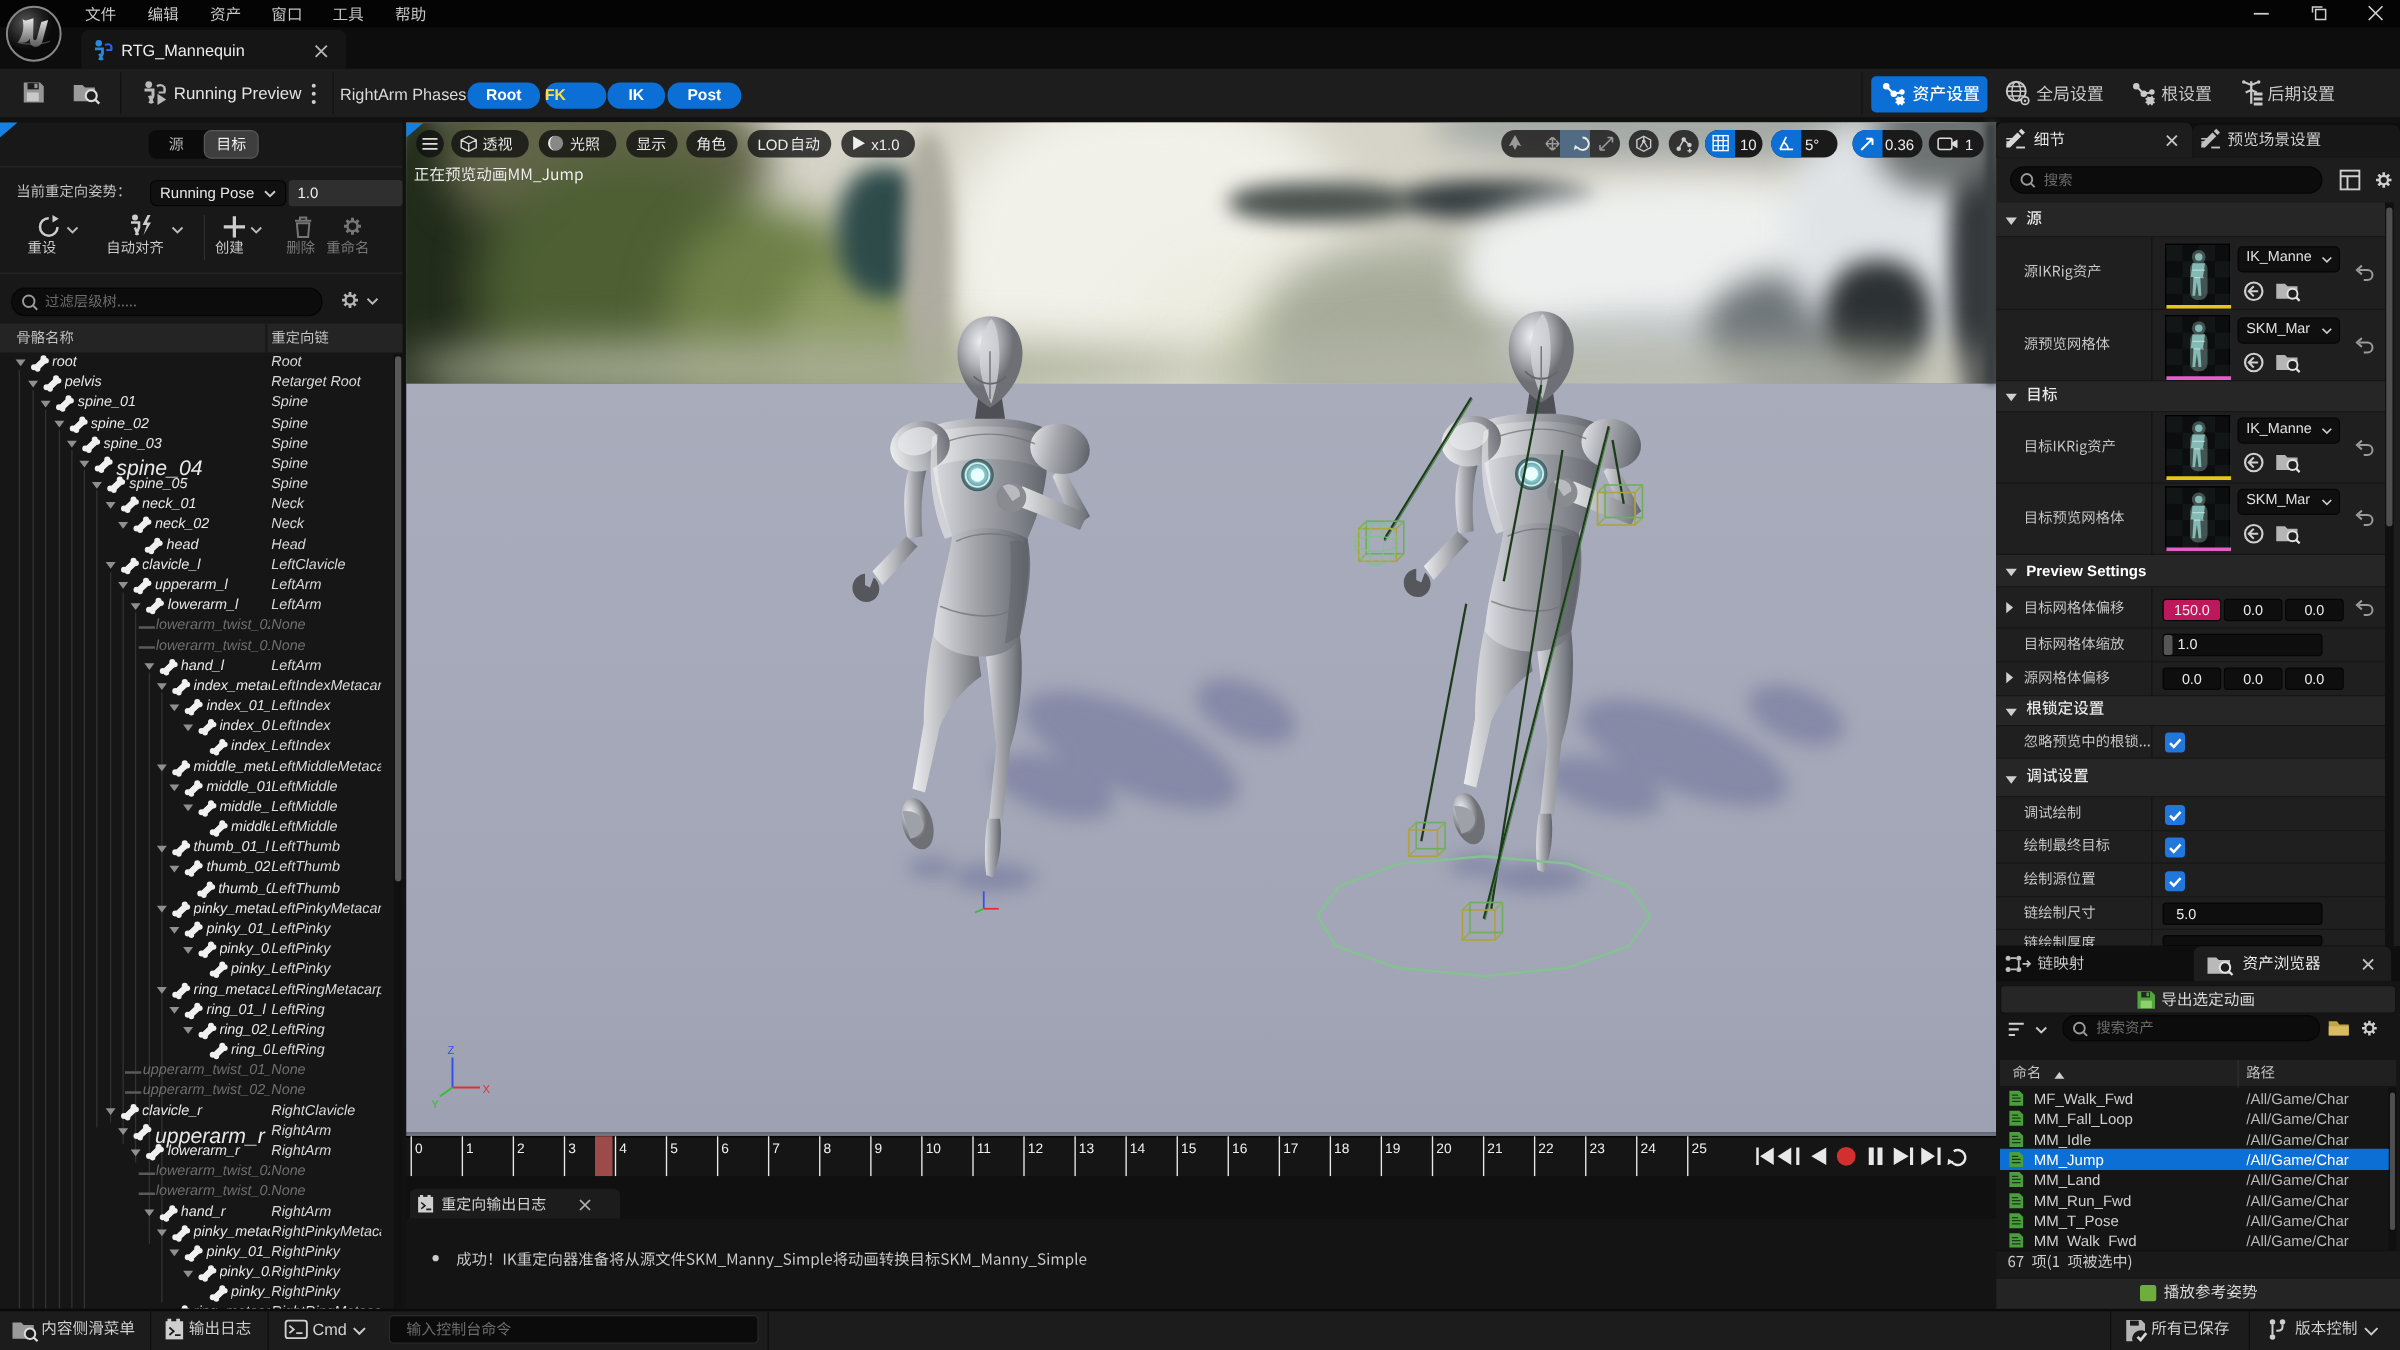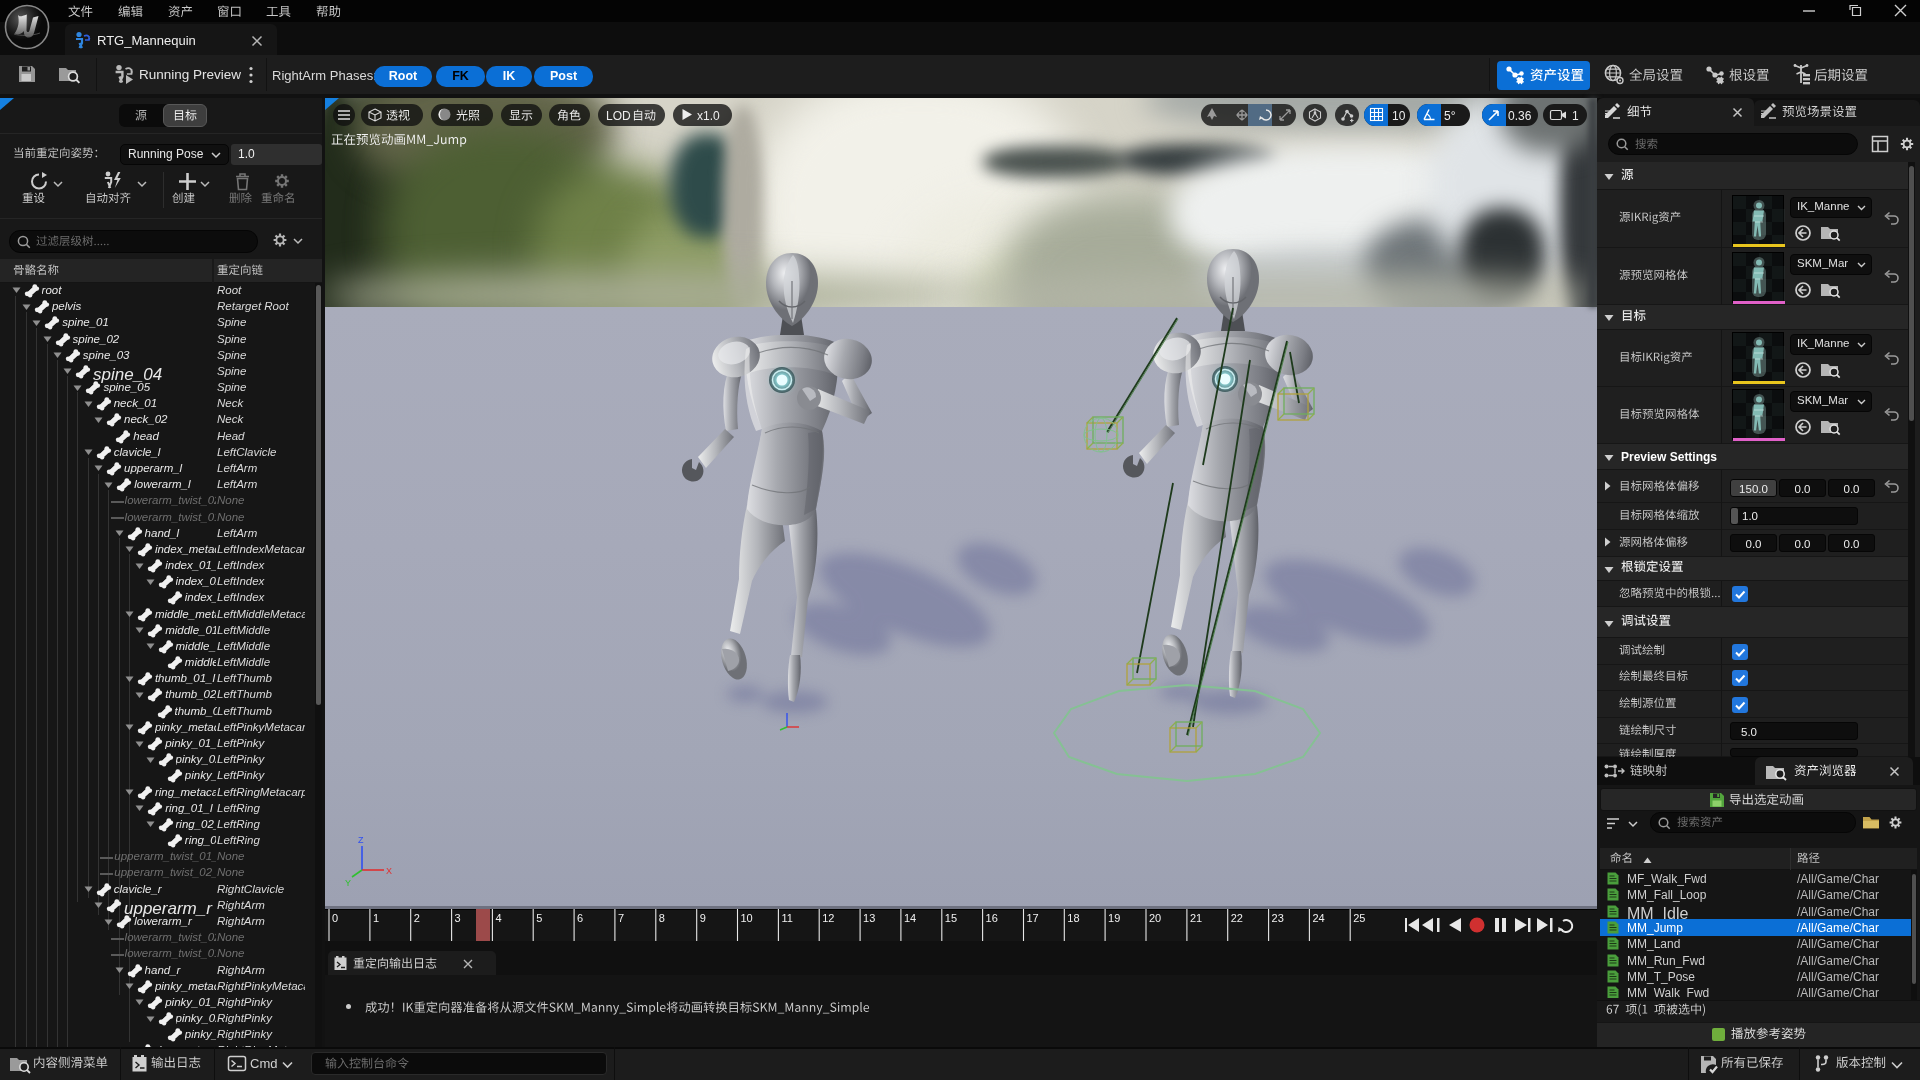--- a/index.html
+++ b/index.html
@@ -104,21 +104,21 @@
     <svg class="ab" style="left:248px;top:66px" width="6" height="18">
       <g fill="#cfcfcf">
         <circle cx="3" cy="2.5" r="1.6"></circle>
         <circle cx="3" cy="9" r="1.6"></circle>
         <circle cx="3" cy="15.5" r="1.6"></circle>
       </g>
     </svg>
     <div style="position:absolute;left:266px;top:58px;width:1px;height:33px;background:#121212"></div>
     <div style="position:absolute;left:272px;top:68px;color:#dadada;font-size:13px">RightArm Phases:</div>
     <div style="position:absolute;left:374px;top:66px;width:58px;height:21px;background:#0b6fd6;border-radius:10px;color:#fff;font-size:12.5px;text-align:center;line-height:21px;font-weight:bold">Root</div>
-    <div style="position:absolute;left:436px;top:66px;width:49px;height:21px;background:#0b6fd6;border-radius:10px;color:#000000;font-size:12.5px;text-align:center;line-height:21px;font-weight:bold">FK</div>
+    <div style="position:absolute;left:436px;top:66px;width:49px;height:21px;background:#0b6fd6;border-radius:10px;color:#fde047;font-size:12.5px;text-align:left;line-height:21px;font-weight:bold">FK</div>
     <div style="position:absolute;left:486px;top:66px;width:46px;height:21px;background:#0b6fd6;border-radius:10px;color:#fff;font-size:12.5px;text-align:center;line-height:21px;font-weight:bold">IK</div>
     <div style="position:absolute;left:534px;top:66px;width:59px;height:21px;background:#0b6fd6;border-radius:10px;color:#fff;font-size:12.5px;text-align:center;line-height:21px;font-weight:bold">Post</div>
     <div style="position:absolute;left:1489px;top:58px;width:1px;height:33px;background:#121212"></div>
     <div style="position:absolute;left:1497px;top:61px;width:93px;height:29px;background:#0b6fd6;border-radius:4px"></div>
     <svg class="ab" style="left:1504px;top:64px" width="22" height="22">
       <g stroke="#fff" stroke-width="1.6" fill="none">
         <path d="M5 5 l6 6 M11 11 l6 -1"></path>
       </g>
       <g fill="#fff">
         <circle cx="5" cy="5" r="2.6"></circle>
@@ -1737,21 +1737,21 @@
       <g transform="translate(0 10.1) scale(0.011500 -0.011500)" fill="#c9c9c9">
         <use href="#gr76ee" x="0"></use>
         <use href="#gr6807" x="1000"></use>
         <use href="#gr7f51" x="2000"></use>
         <use href="#gr683c" x="3000"></use>
         <use href="#gr4f53" x="4000"></use>
         <use href="#gr504f" x="5000"></use>
         <use href="#gr79fb" x="6000"></use>
       </g>
     </svg>
-    <div style="position:absolute;left:1730px;top:479px;width:47px;height:18px;background:#404040;border:1px solid #060606;border-radius:3px;color:#ececec;font-size:11.5px;text-align:center;line-height:18px">150.0</div>
+    <div style="position:absolute;left:1730px;top:479px;width:47px;height:18px;background:#be185d;border:1px solid #060606;border-radius:3px;color:#ececec;font-size:11.5px;text-align:center;line-height:18px">150.0</div>
     <div style="position:absolute;left:1779px;top:479px;width:47px;height:18px;background:#0e0e0e;border:1px solid #060606;border-radius:3px;color:#ececec;font-size:11.5px;text-align:center;line-height:18px">0.0</div>
     <div style="position:absolute;left:1828px;top:479px;width:47px;height:18px;background:#0e0e0e;border:1px solid #060606;border-radius:3px;color:#ececec;font-size:11.5px;text-align:center;line-height:18px">0.0</div>
     <svg class="ab" style="left:1884px;top:480px" width="15" height="14">
       <path d="M3 4 h7 a4 4 0 0 1 0 8 h-3" stroke="#9a9a9a" stroke-width="1.6" fill="none"></path>
       <path d="M5.5 0.5 L1.5 4 L5.5 7.5" stroke="#9a9a9a" stroke-width="1.6" fill="none"></path>
     </svg>
     <div style="position:absolute;left:1597px;top:503px;width:316px;height:27px;background:#1f1f1f;border-bottom:1px solid #161616"></div>
     <div style="position:absolute;left:1721px;top:503px;width:1px;height:27px;background:#141414"></div>
     <svg class="ct " style="left:1619px;top:509px;" width="80" height="15">
       <g transform="translate(0 10.1) scale(0.011500 -0.011500)" fill="#c9c9c9">
@@ -2012,21 +2012,21 @@
       <svg class="ab" style="left:10px;top:18px" width="12" height="13">
         <path d="M0.5 0.5 h8 l3 3 v9 h-11z" fill="#4a9e3c"></path>
         <path d="M2.5 4 h5 M2.5 6.5 h7 M2.5 9 h7" stroke="#1c3a16" stroke-width="1"></path>
       </svg>
       <div class="lat" style="left:30px;top:18px;font-size:12px;color:#cfcfcf">MM_Fall_Loop</div>
       <div class="lat" style="left:200px;top:18px;width:100px;overflow:hidden;font-size:12px;color:#b9b9b9">/All/Game/Char</div>
       <svg class="ab" style="left:10px;top:35px" width="12" height="13">
         <path d="M0.5 0.5 h8 l3 3 v9 h-11z" fill="#4a9e3c"></path>
         <path d="M2.5 4 h5 M2.5 6.5 h7 M2.5 9 h7" stroke="#1c3a16" stroke-width="1"></path>
       </svg>
-      <div class="lat" style="left:30px;top:35px;font-size:16px;color:#cfcfcf">MM_Idle</div>
+      <div class="lat" style="left:30px;top:35px;font-size:12px;color:#cfcfcf">MM_Idle</div>
       <div class="lat" style="left:200px;top:35px;width:100px;overflow:hidden;font-size:12px;color:#b9b9b9">/All/Game/Char</div>
       <div class="ab" style="left:3px;top:49px;width:313px;height:17px;background:#0b6fd6"></div>
       <svg class="ab" style="left:10px;top:51px" width="12" height="13">
         <path d="M0.5 0.5 h8 l3 3 v9 h-11z" fill="#4a9e3c"></path>
         <path d="M2.5 4 h5 M2.5 6.5 h7 M2.5 9 h7" stroke="#1c3a16" stroke-width="1"></path>
       </svg>
       <div class="lat" style="left:30px;top:51px;font-size:12px;color:#ffffff">MM_Jump</div>
       <div class="lat" style="left:200px;top:51px;width:100px;overflow:hidden;font-size:12px;color:#ffffff">/All/Game/Char</div>
       <svg class="ab" style="left:10px;top:67px" width="12" height="13">
         <path d="M0.5 0.5 h8 l3 3 v9 h-11z" fill="#4a9e3c"></path>

